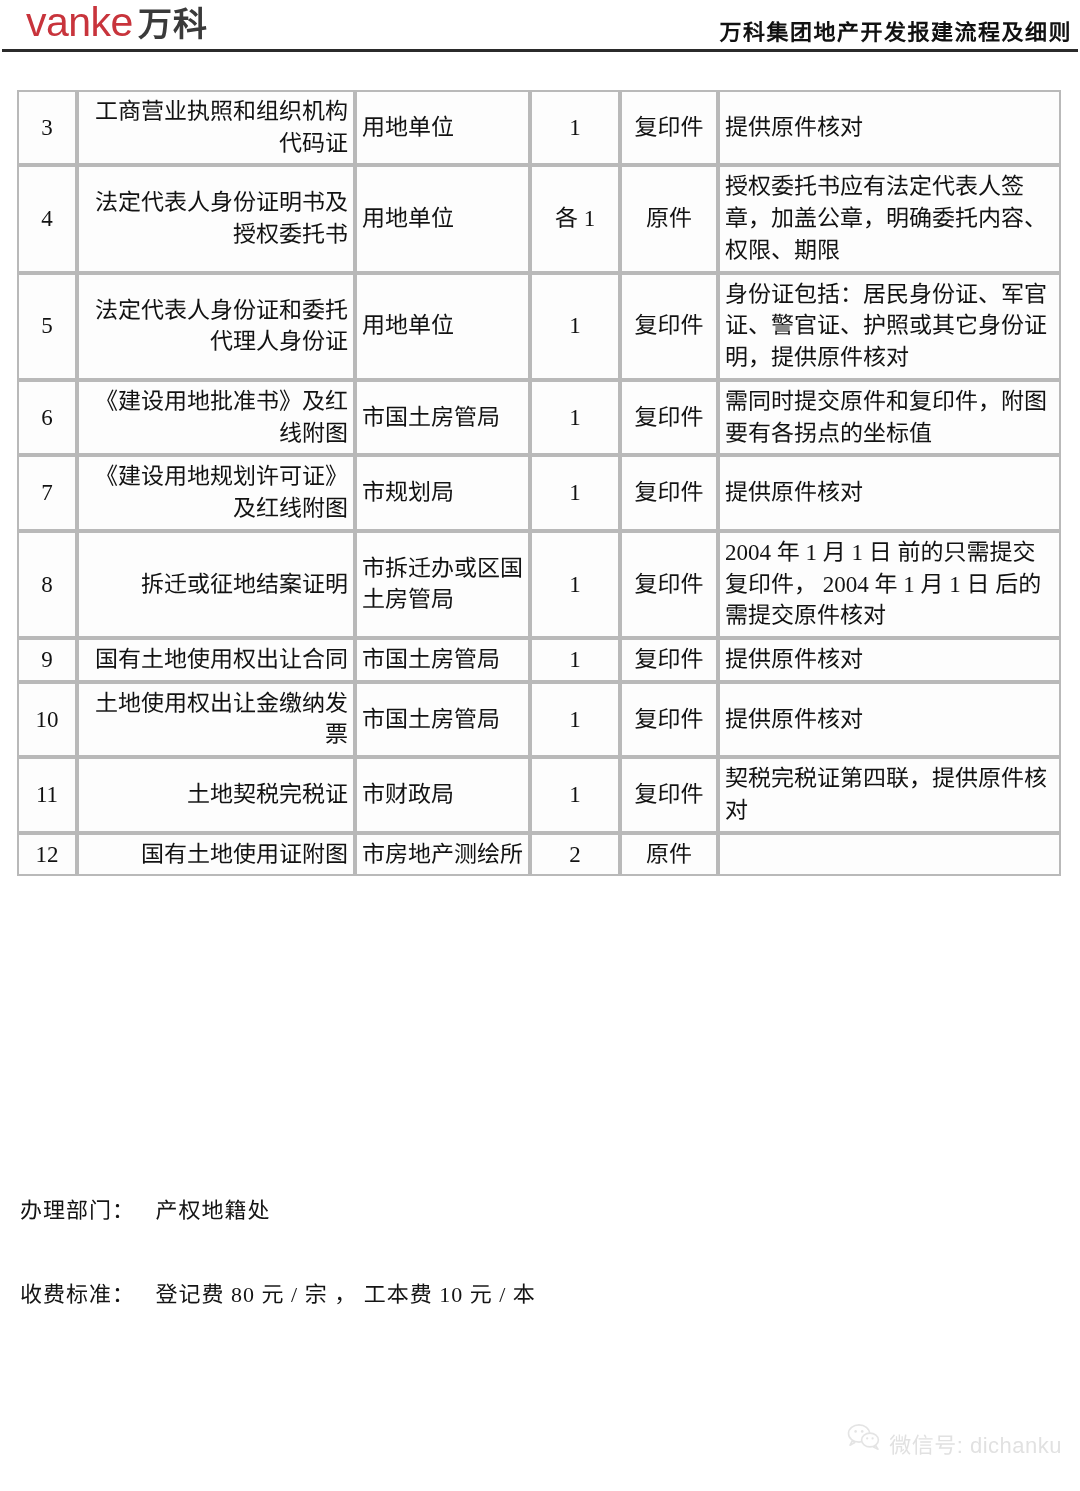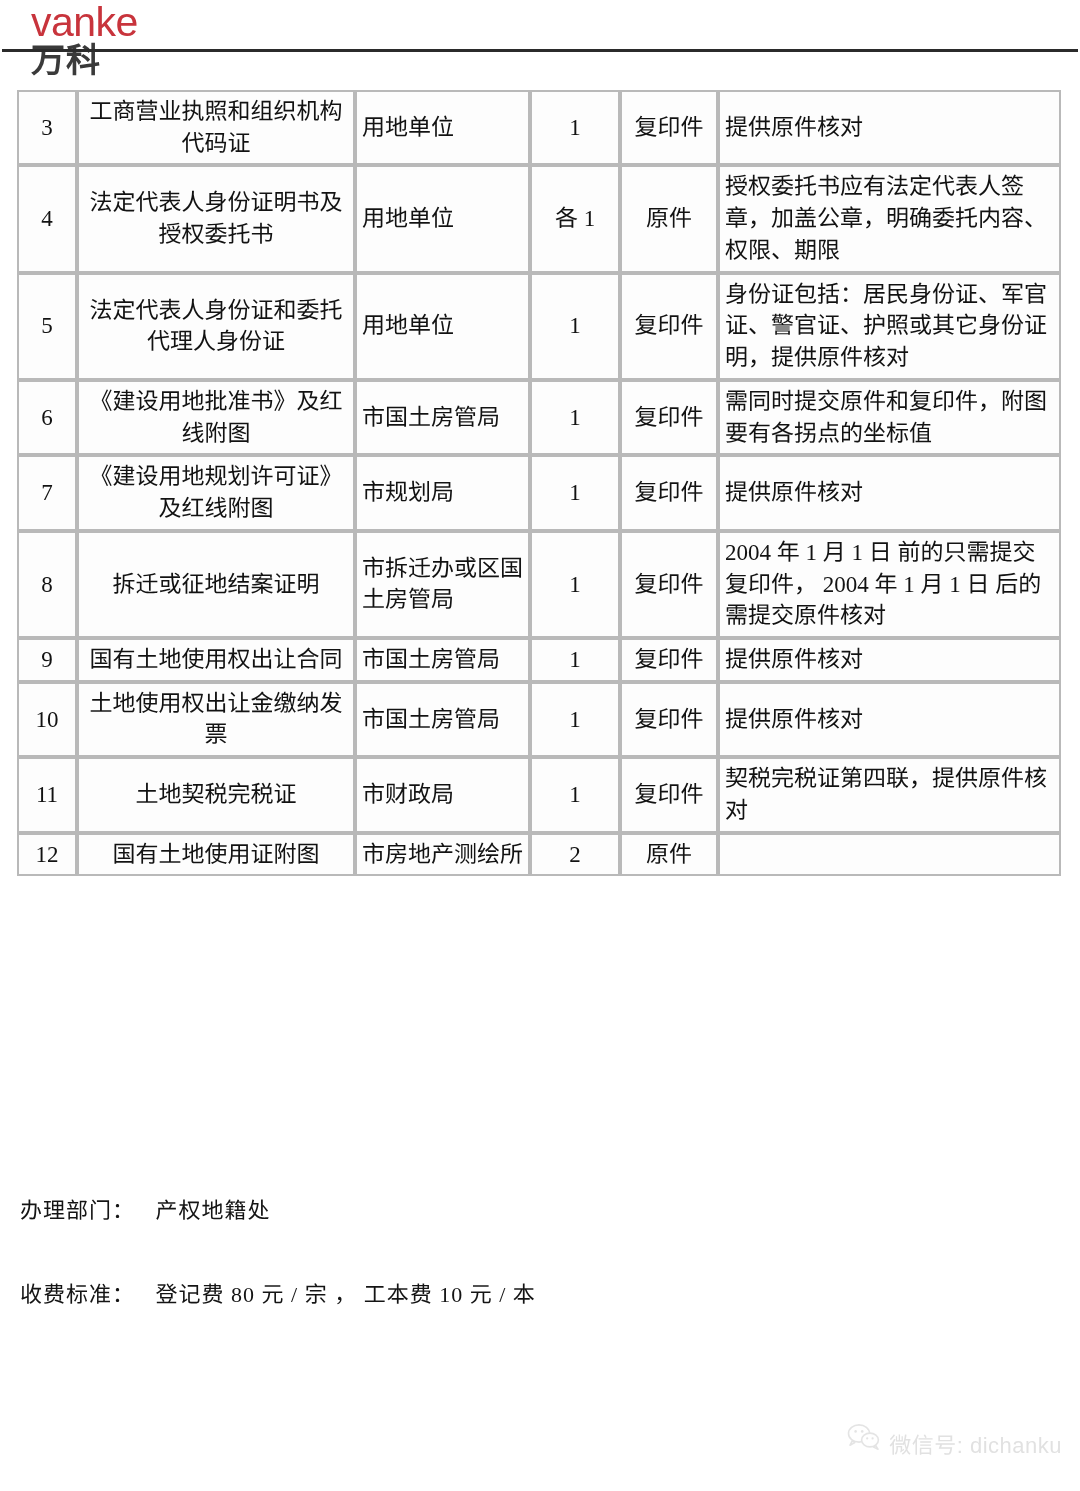--- a/index.html
+++ b/index.html
@@ -24,21 +24,20 @@
     width: 1080px;
     box-sizing: border-box;
   }
   .brand-logo {
     position: absolute;
     left: 26px;
     top: 2px;
     display: flex;
     align-items: baseline;
     line-height: 1;
-    flex-direction: column;
   }
   .brand-logo .brand-latin {
     font-family: "Liberation Sans", "DejaVu Sans", sans-serif;
     font-size: 41px;
     letter-spacing: -0.5px;
     color: #c8343c;
     font-weight: 400;
   }
   .brand-logo .brand-cjk {
     font-family: "Liberation Sans", "DejaVu Sans", sans-serif;
@@ -94,21 +93,21 @@
     word-break: break-all;
   }
   col.c-index  { width: 60px; }
   col.c-name   { width: 278px; }
   col.c-dept   { width: 175px; }
   col.c-qty    { width: 90px; }
   col.c-type   { width: 98px; }
   col.c-note   { width: 343px; }
 
   td.cell-index { text-align: center; font-size: 24px; padding-left:0; padding-right:0; }
-  td.cell-name  { text-align: center;   padding-left: 8px; }
+  td.cell-name  { text-align: right;   padding-left: 8px; }
   td.cell-dept  { text-align: left; }
   td.cell-qty   { text-align: center; }
   td.cell-type  { text-align: center; }
   td.cell-note  { text-align: left;   padding-left: 7px; }
 
   
   .footer-notes {
     position: absolute;
     left: 20px;
     top: 1192px;
@@ -145,20 +144,21 @@
   .wechat-icon { display: block; }
 </style>
 </head>
 <body>
 
 <div class="page-header">
   <div class="brand-logo">
     <span class="brand-latin">vanke</span>
     <span class="brand-cjk">万科</span>
   </div>
+  <div class="header-title">万科集团地产开发报建流程及细则</div>
   <div class="header-rule"></div>
 </div>
 
 <div class="table-wrap">
   <table class="req-table">
     <colgroup>
       <col class="c-index">
         <col class="c-name">
         <col class="c-dept">
       <col class="c-qty">

